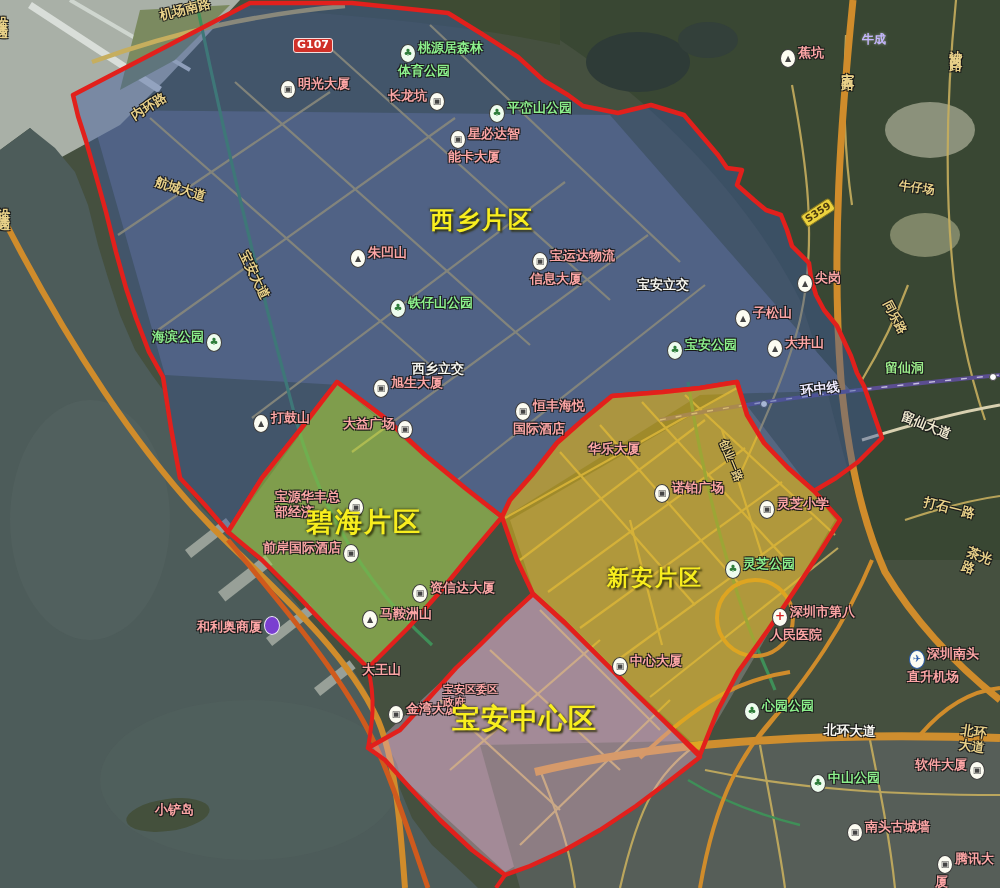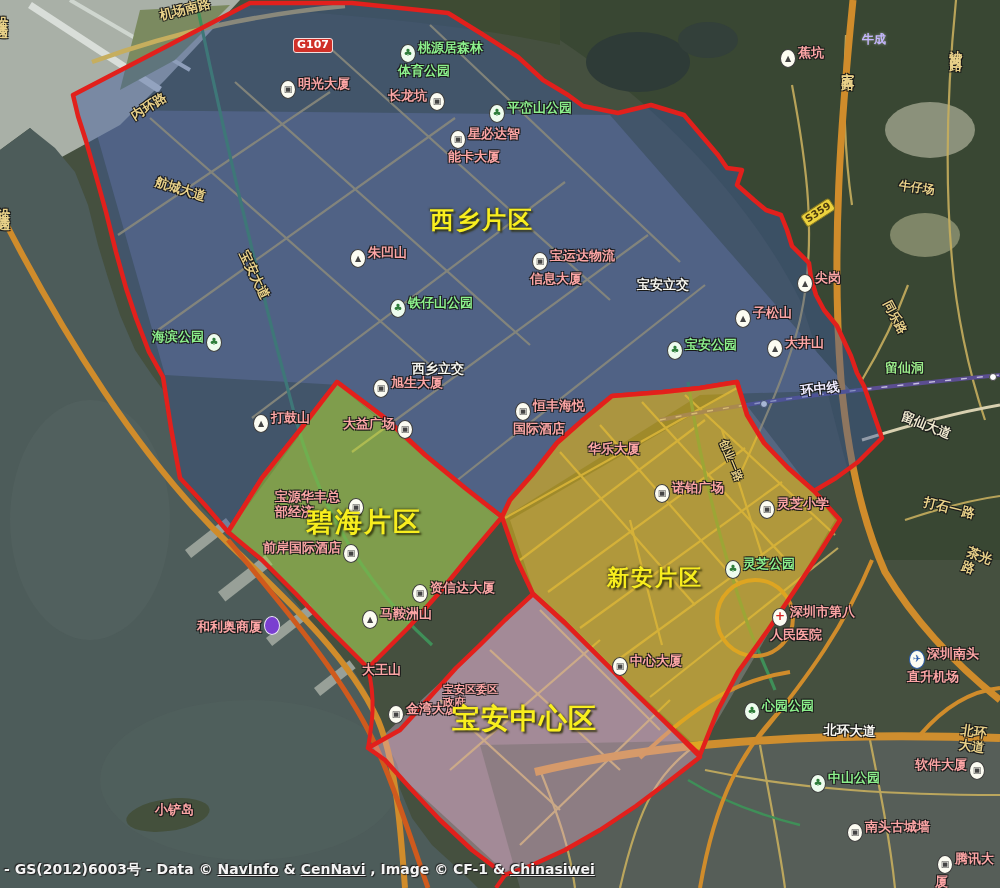--- a/index.html
+++ b/index.html
@@ -232,14 +232,13 @@
       <div class="lb t-metro" style="left: 800px; top: 383px; transform: rotate(-6deg);"><span>环中线</span></div>
       <div class="lb t-badgered" style="left: 293px; top: 38px;"><span>G107</span></div>
       <div class="lb t-badgeyellow" style="left: 800px; top: 216px; transform: rotate(-33deg);"><span>S359</span></div>
     </div>
 
   <div class="region-title rt0">西乡片区</div>
   <div class="region-title rt1">碧海片区</div>
   <div class="region-title rt2">新安片区</div>
   <div class="region-title rt3">宝安中心区</div>
 
-  <div class="attribution" id="attribution"><span>- GS(2012)6003号 - Data © </span><span class="u">NavInfo</span><span> &amp; </span><span class="u">CenNavi</span><span> , Image © CF-1 &amp; </span><span class="u">Chinasiwei</span></div>
 </div>
 
 </body></html>

